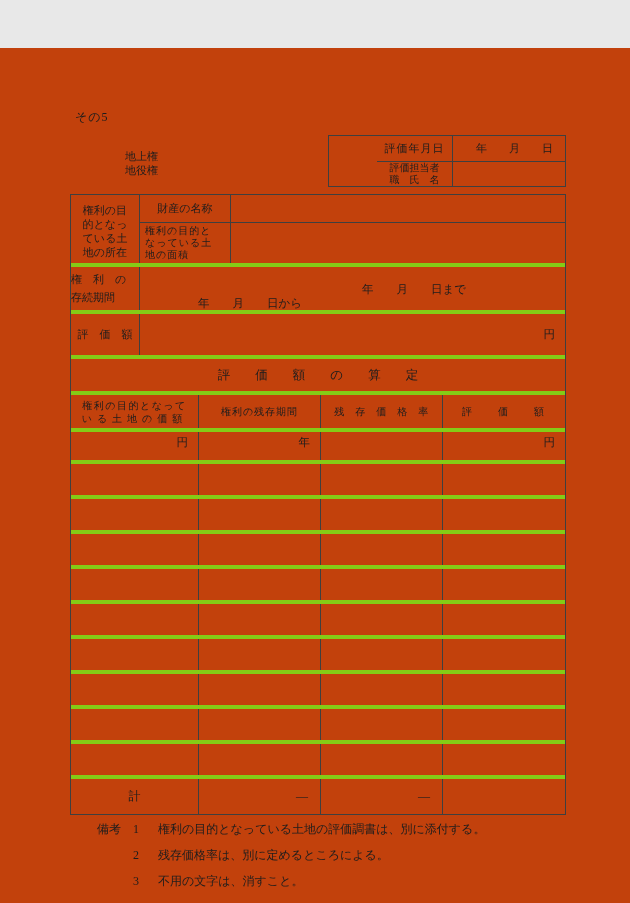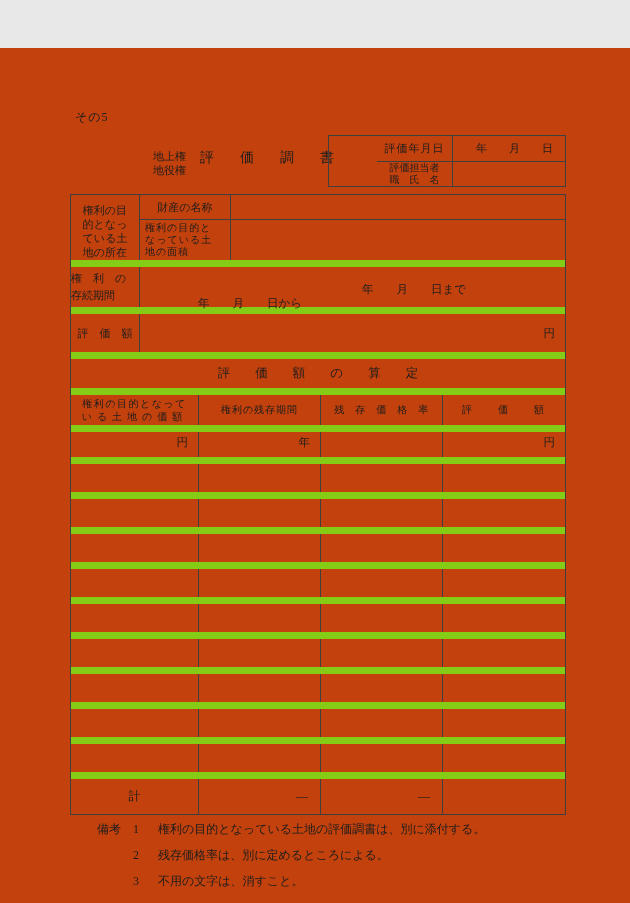--- a/index.html
+++ b/index.html
@@ -13,35 +13,35 @@
     font-size:12px;
     overflow:hidden;
     margin-top:48px;
   }
   .bordered { border:1px solid #3f3f3f; }
 
   
   .corner { position:absolute; left:75px; top:61px; font-size:12px; letter-spacing:1px; }
 
   
-  .title-block { position:absolute; left:153px; top:101px; display:flex; align-items:flex-start; }
+  .title-block { position:absolute; left:125px; top:101px; display:flex; align-items:flex-end;flex-direction:column; }
   .right-types { font-size:11px; line-height:14px; }
   .main-title { font-size:14px; letter-spacing:6px; margin-left:14px; white-space:nowrap; }
 
   
   .header-box { position:absolute; left:328px; top:87px; width:238px; height:52px; display:flex; flex-direction:column;padding-left:48px; }
   .hb-row { display:flex; flex:1; }
   .hb-row.first { border-bottom:1px solid #3f3f3f; }
   .hb-label { width:76px; border-right:1px solid #3f3f3f; display:flex; flex-direction:column; align-items:center; justify-content:center; font-size:11px; line-height:12px; letter-spacing:1px; white-space:nowrap; }
   .hb-label .sm { font-size:10px; letter-spacing:0; }
   .hb-value { flex:1; display:flex; align-items:center; justify-content:flex-end; padding-right:12px; font-size:11px; white-space:nowrap; }
 
   
   .main-table { position:absolute; left:70px; top:146px; width:496px; height:621px; border:1px solid #3f3f3f; display:flex; flex-direction:column; }
-  .row { display:flex; border-bottom:7px solid #84cc16; }
+  .row { display:flex; border-bottom:4px solid #84cc16; }
   .row.last { border-bottom:none; }
   .cell { border-right:1px solid #3f3f3f; }
   .cell.end { border-right:none; }
 
   .rowA { height:72px; }
   .a-label { width:69px; font-size:11px; line-height:14px; padding-top:8px; text-align:center; }
   .a-content { width:224px; position:relative; font-size:11.5px; white-space:nowrap; }
   .loc-line1 { position:absolute; left:0; top:15px; }
   .loc-line2 { position:absolute; left:0; top:41px; }
   .loc-seg1 { margin-left:28px; }
@@ -97,21 +97,20 @@
 
 <div class="page">
 
   <div class="corner">その5</div>
 
   <div class="title-block">
     <div class="right-types">
       <div>地上権</div>
       <div>地役権</div>
     </div>
-    <div class="main-title">評　価　調　書</div>
   </div>
 
   <div class="header-box bordered">
     <div class="hb-row first">
       <div class="hb-label">評価年月日</div>
       <div class="hb-value">年　　月　　日</div>
     </div>
     <div class="hb-row">
       <div class="hb-label">
         <span class="sm">評価担当者</span>

